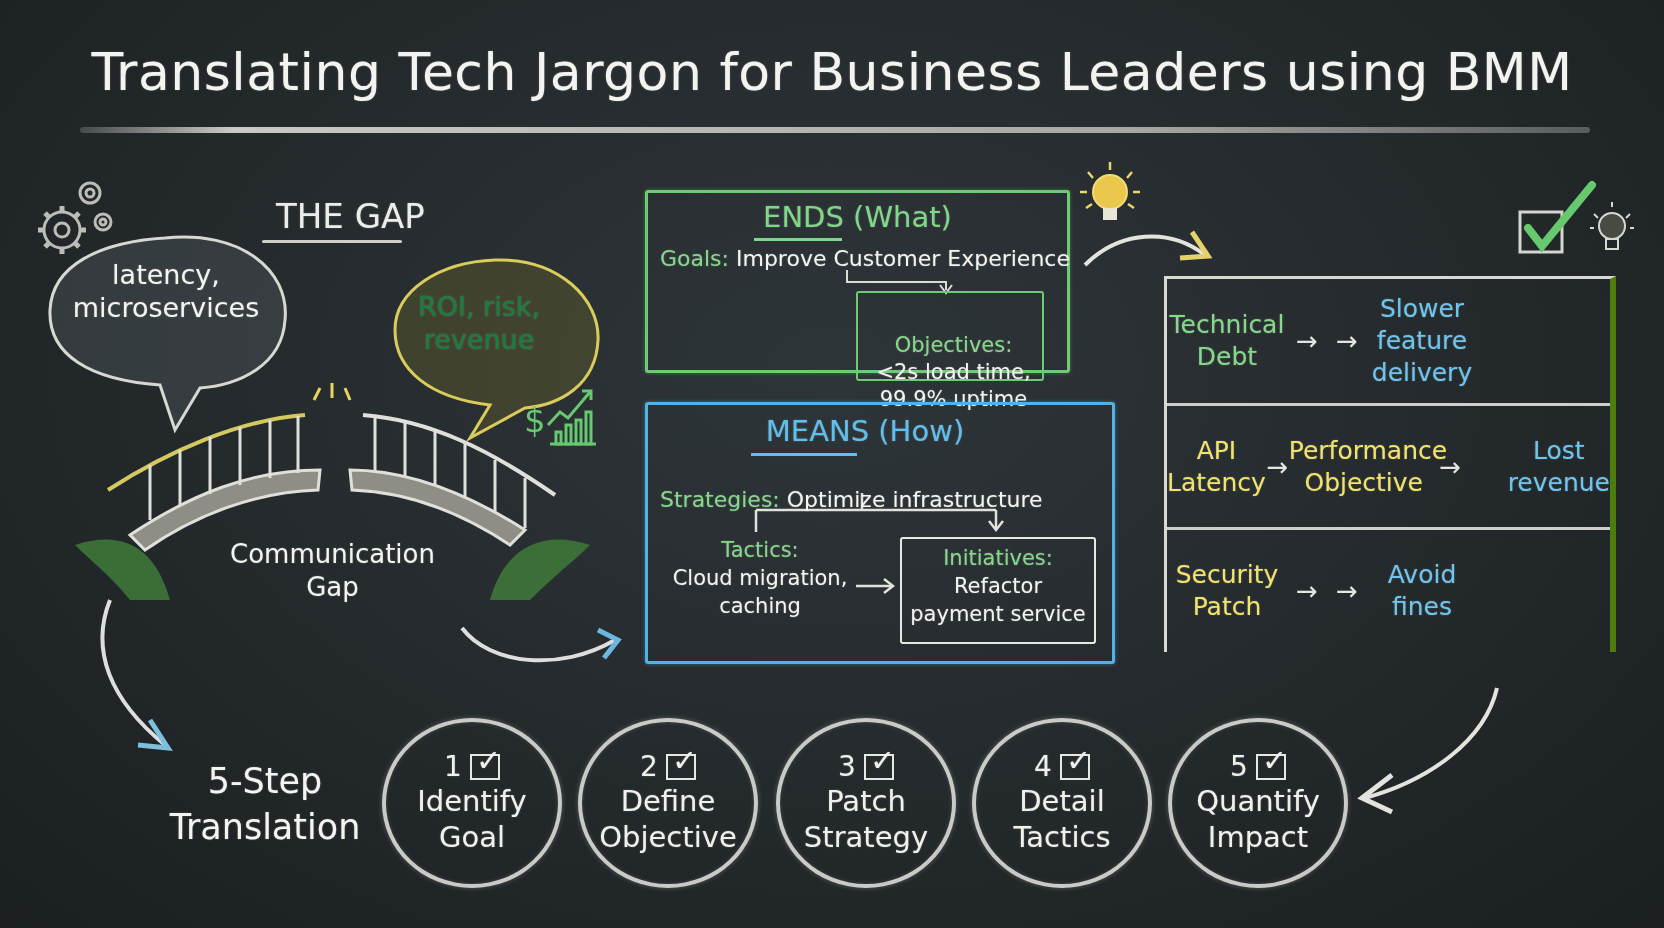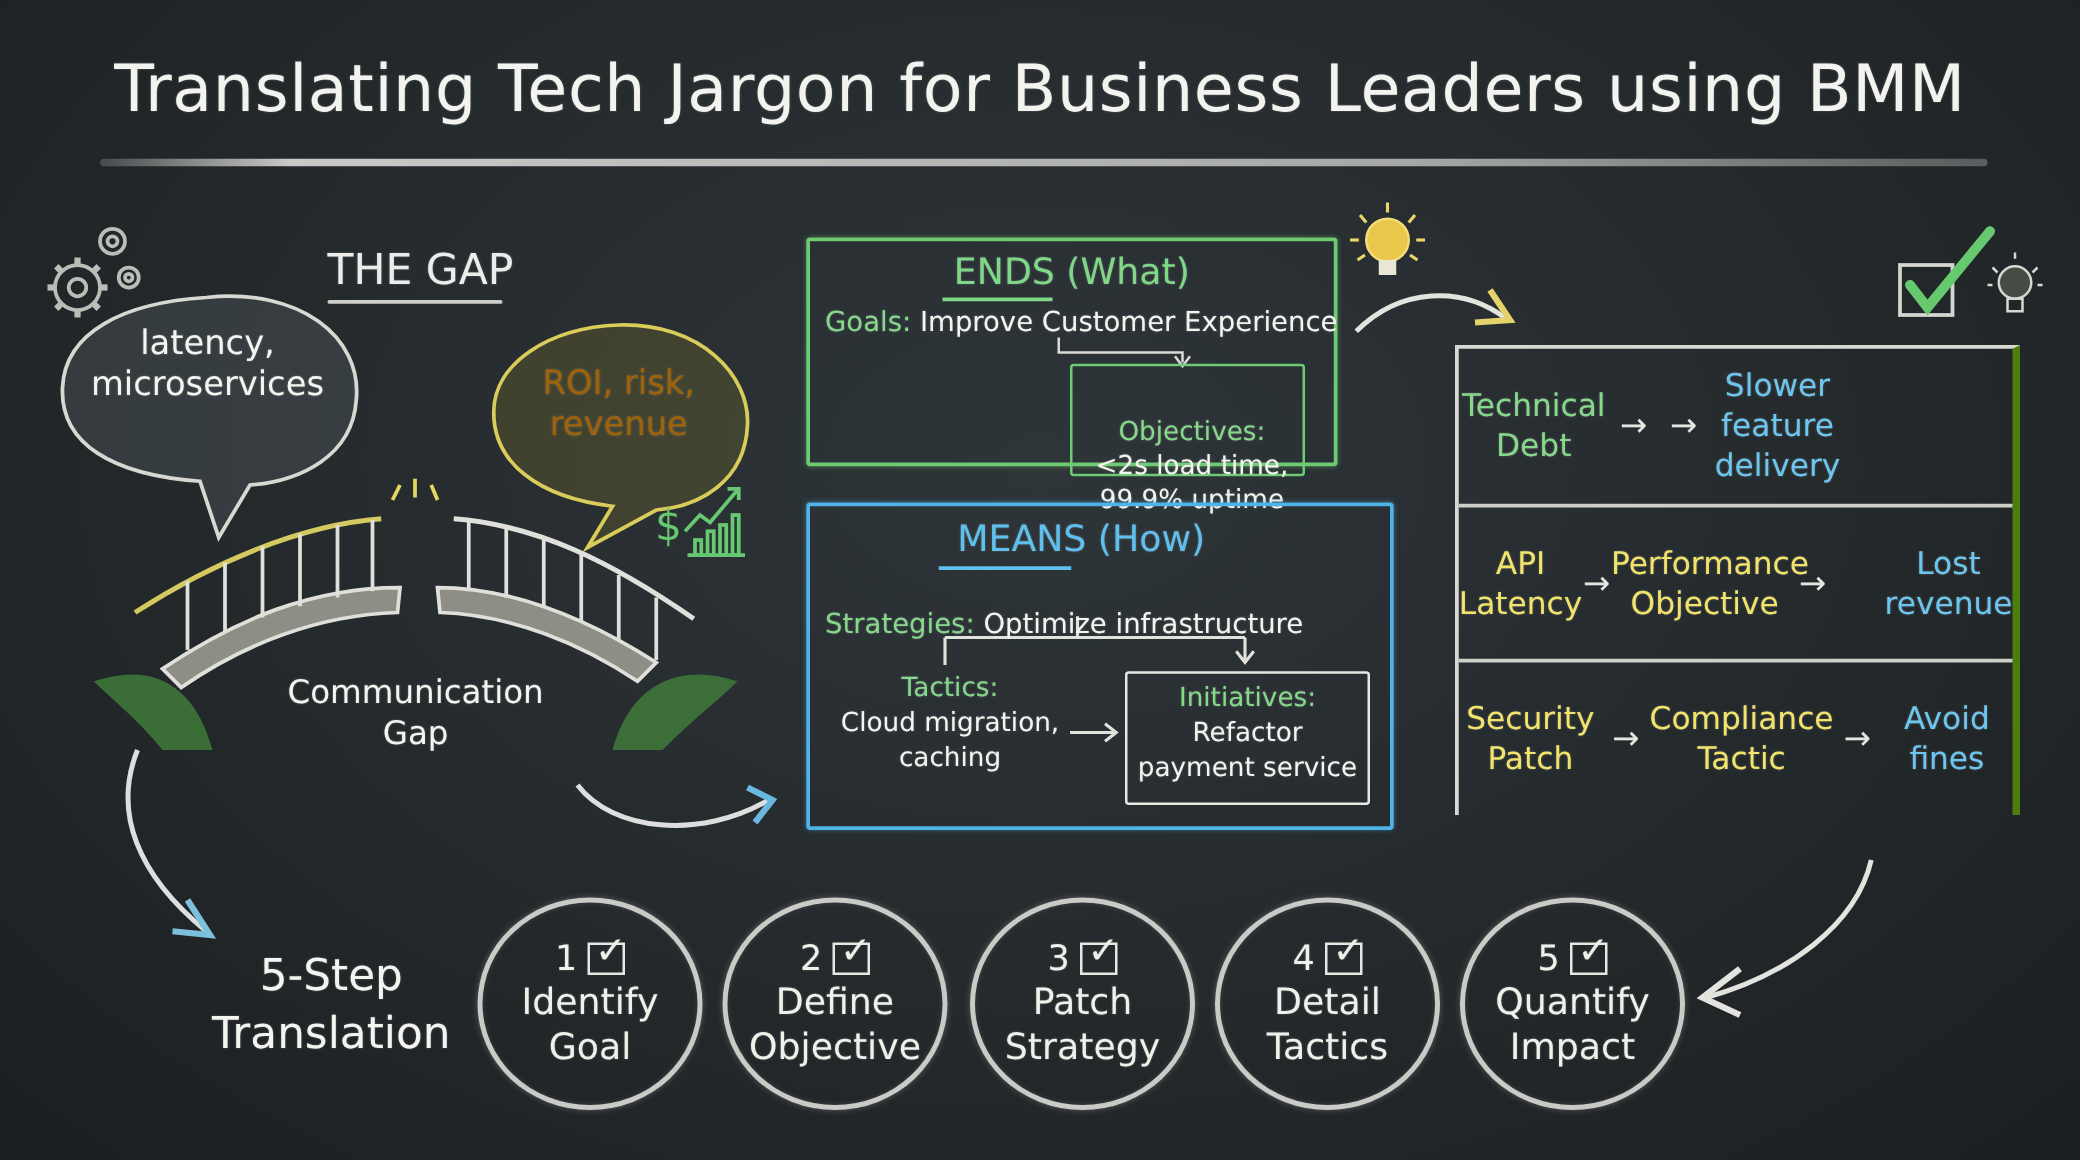--- a/index.html
+++ b/index.html
@@ -14,26 +14,26 @@
   .chalk { text-shadow: 0 0 2px rgba(255,255,255,0.25); }
   .title {
     left: 0; top: 42px; width: 1664px; text-align: center;
     font-size: 52px; letter-spacing: 0.5px; color: #f3f3ef;
   }
   .title-underline {
     left: 80px; top: 127px; width: 1510px; height: 6px;
     background: linear-gradient(90deg, rgba(220,220,215,0.2), rgba(230,230,225,0.85) 10%, rgba(220,220,215,0.7) 70%, rgba(220,220,215,0.3));
     border-radius: 3px;
   }
-  .gap-label { left: 262px; top: 196px; font-size: 34px; color: #ececea; }
+  .gap-label { left: 276px; top: 196px; font-size: 34px; color: #ececea; }
   .gap-underline { left: 262px; top: 240px; width: 140px; height: 3px; background: #cfcfca; border-radius: 2px; }
 
   .bubble-text { text-align: center; font-size: 27px; line-height: 33px; }
   .bubble-tech { left: 58px; top: 258px; width: 216px; color: #f4f4f0; }
-  .bubble-biz { left: 400px; top: 290px; width: 190px; color: #a16207; }
+  .bubble-biz { left: 384px; top: 290px; width: 190px; color: #15803d; }
 
   .comm-gap { left: 225px; top: 538px; width: 215px; text-align: center; font-size: 26px; line-height: 33px; color: #f4f4f0; }
 
   .box {
     border: 3px solid; border-radius: 3px;
   }
   .ends-box { left: 645px; top: 190px; width: 425px; height: 183px; border-color: #6ecb74; box-shadow: 0 0 4px rgba(110,203,116,0.4); }
   .ends-title { left: 645px; top: 200px; width: 425px; text-align: center; font-size: 29px; color: #7fd887; }
   .ends-title-ul { left: 754px; top: 238px; width: 88px; height: 3px; background: #7fd887; }
   .goals-line { left: 660px; top: 246px; font-size: 22px; }
@@ -272,24 +272,20 @@
       <div>Lost</div>
       <div>revenue</div>
     </div>
   </div>
   <div class="trans-row sep" style="top:248px;">
     <div class="cell chalk" style="width:120px;color:#f2e36a;">
       <div>Security</div>
       <div>Patch</div>
     </div>
     <div class="arrow-glyph">→</div>
-    <div class="cell chalk" style="width:150px;color:#f2e36a;">
-      <div>Compliance</div>
-      <div>Tactic</div>
-    </div>
     <div class="arrow-glyph">→</div>
     <div class="cell chalk" style="width:110px;color:#6cc6ef;">
       <div>Avoid</div>
       <div>fines</div>
     </div>
   </div>
 </div>
 
 <div class="abs steps-label chalk">
   <div>5-Step</div>

